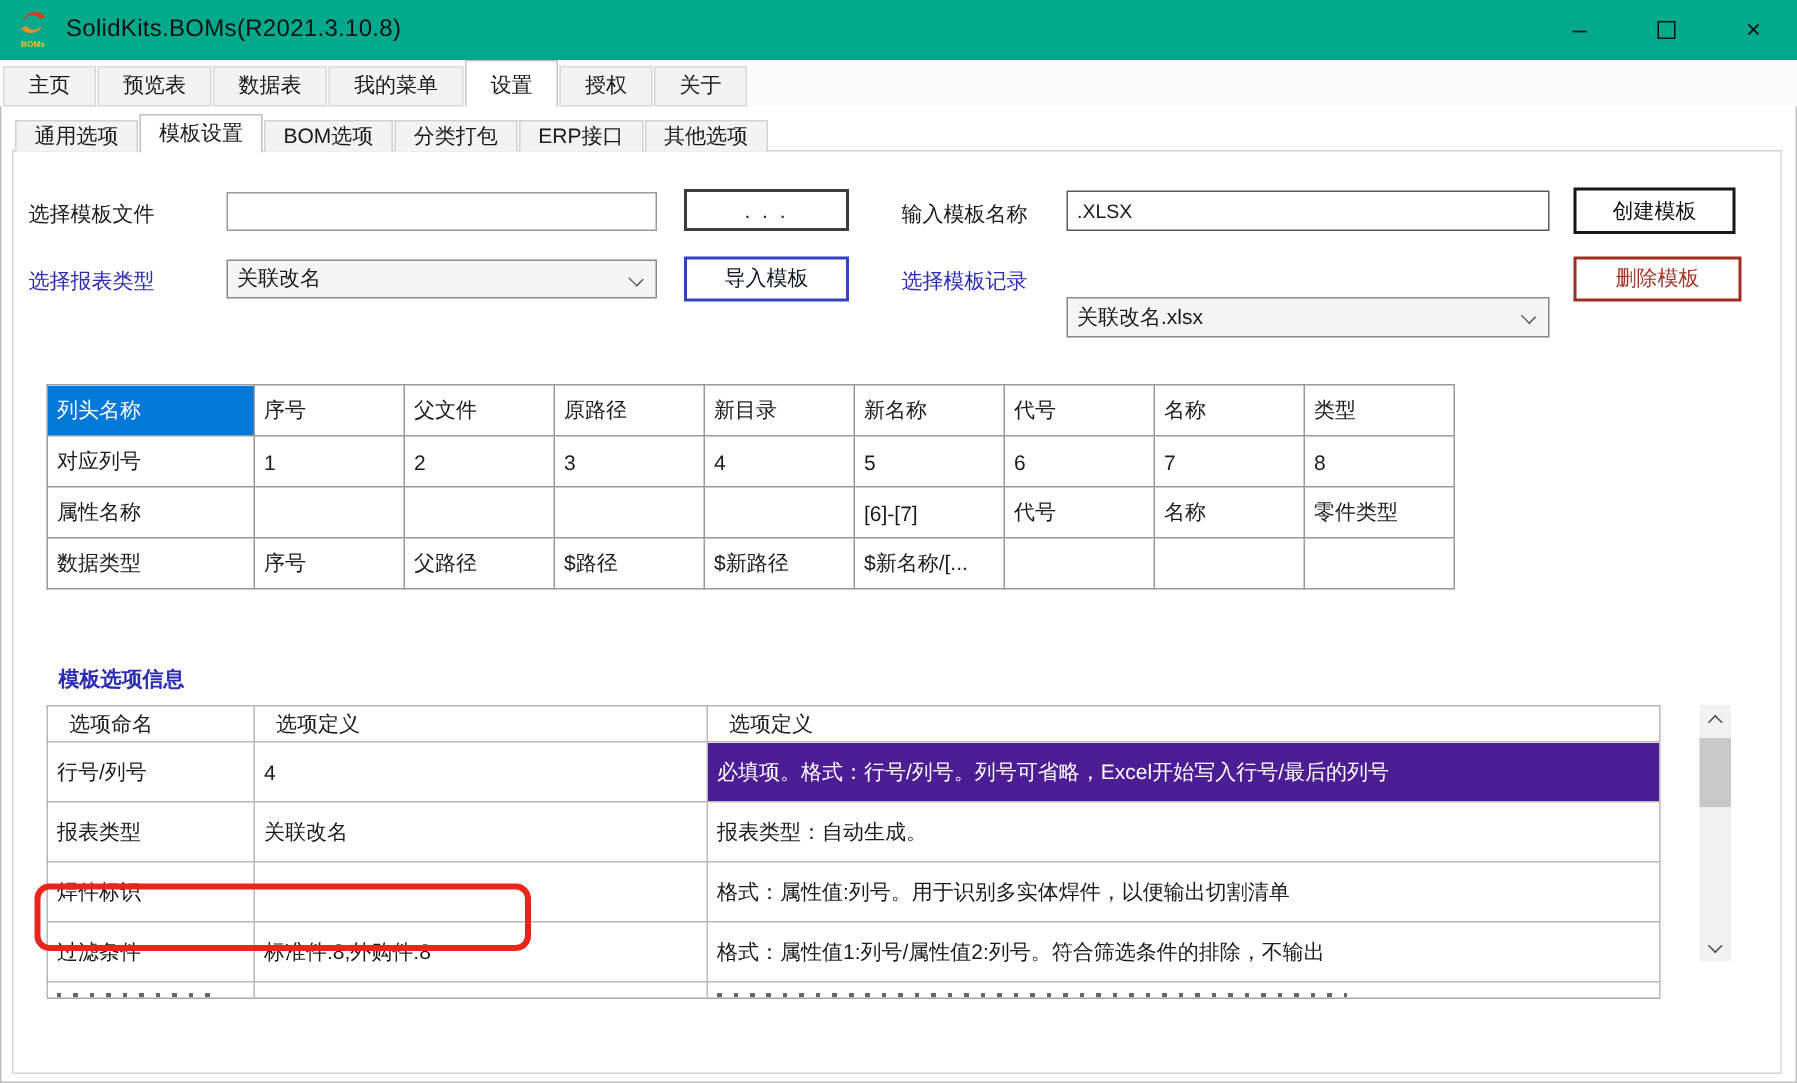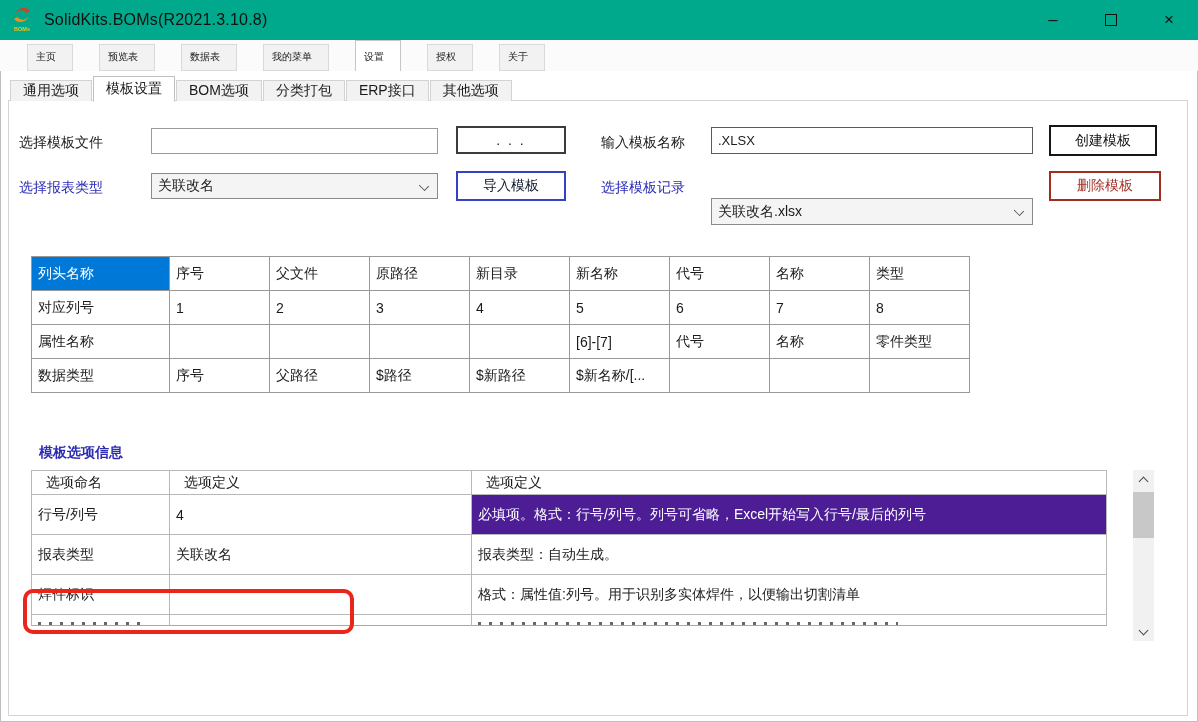--- a/index.html
+++ b/index.html
@@ -12,22 +12,22 @@
               display:flex; align-items:center; }
   .app-icon { width:28px; height:28px; margin:0 8px 0 8px; display:flex; flex-direction:column; align-items:center; }
   .app-title { color:#111; font-size:16px; letter-spacing:.2px; }
   .win-controls { margin-left:auto; display:flex; height:40px; }
   .win-btn { width:58px; height:40px; display:flex; align-items:center; justify-content:center;
              color:#111; font-size:17px; cursor:default; }
   .max-glyph { width:12px; height:12px; border:1.6px solid #111; display:inline-block; }
 
   
   .menubar { position:absolute; left:0; top:40px; width:1198px; height:31px; background:#fbfbfb; display:flex; align-items:flex-end; padding-left:2px; }
-  .menubar .tab { font-size:10px; color:#1a1a1a; background:#f2f2f2; border:1px solid #d9d9d9; border-bottom:1px solid #d9d9d9;
-                  padding:3px 16px 4px 8px; margin-right:1px; height:27px; display:inline-flex; align-items:center;margin-left:25px; }
+  .menubar .tab { font-size:14px; color:#1a1a1a; background:#f2f2f2; border:1px solid #d9d9d9; border-bottom:1px solid #d9d9d9;
+                  padding:3px 16px 4px 16px; margin-right:1px; height:27px; display:inline-flex; align-items:center; }
   .menubar .tab.sel { background:#fff; border:1px solid #c6c6c6; border-bottom:none; height:31px; padding-top:5px; }
 
   
   .subtabs { position:absolute; left:10px; top:76px; height:25px; display:flex; align-items:flex-end; z-index:3; }
   .subtabs .tab { font-size:14px; color:#1a1a1a; background:#f2f2f2; border:1px solid #d2d2d2; border-bottom:none;
                   padding:2px 12px 3px 12px; margin-right:1px; height:21px; display:inline-flex; align-items:center; }
   .subtabs .tab.sel { background:#fff; border:1px solid #c0c0c0; border-bottom:1px solid #fff; height:26px; margin-bottom:-1px; }
 
   
   .page { position:absolute; left:8px; top:100px; width:1180px; height:616px; background:#fff; border:1px solid #d4d4d4; }
@@ -220,20 +220,25 @@
           <tr>
             <td>报表类型</td>
             <td>关联改名</td>
             <td>报表类型：自动生成。</td>
           </tr>
           <tr>
             <td>焊件标识</td>
             <td></td>
             <td>格式：属性值:列号。用于识别多实体焊件，以便输出切割清单</td>
           </tr>
+          <tr>
+            <td>过滤条件</td>
+            <td>标准件:8;外购件:8</td>
+            <td>格式：属性值1:列号/属性值2:列号。符合筛选条件的排除，不输出</td>
+          </tr>
           <tr class="partial">
             <td>
               <div class="marks" style="width: 110px;"></div>
             </td>
             <td></td>
             <td>
               <div class="marks" style="width: 420px;"></div>
             </td>
           </tr>
         </tbody>

